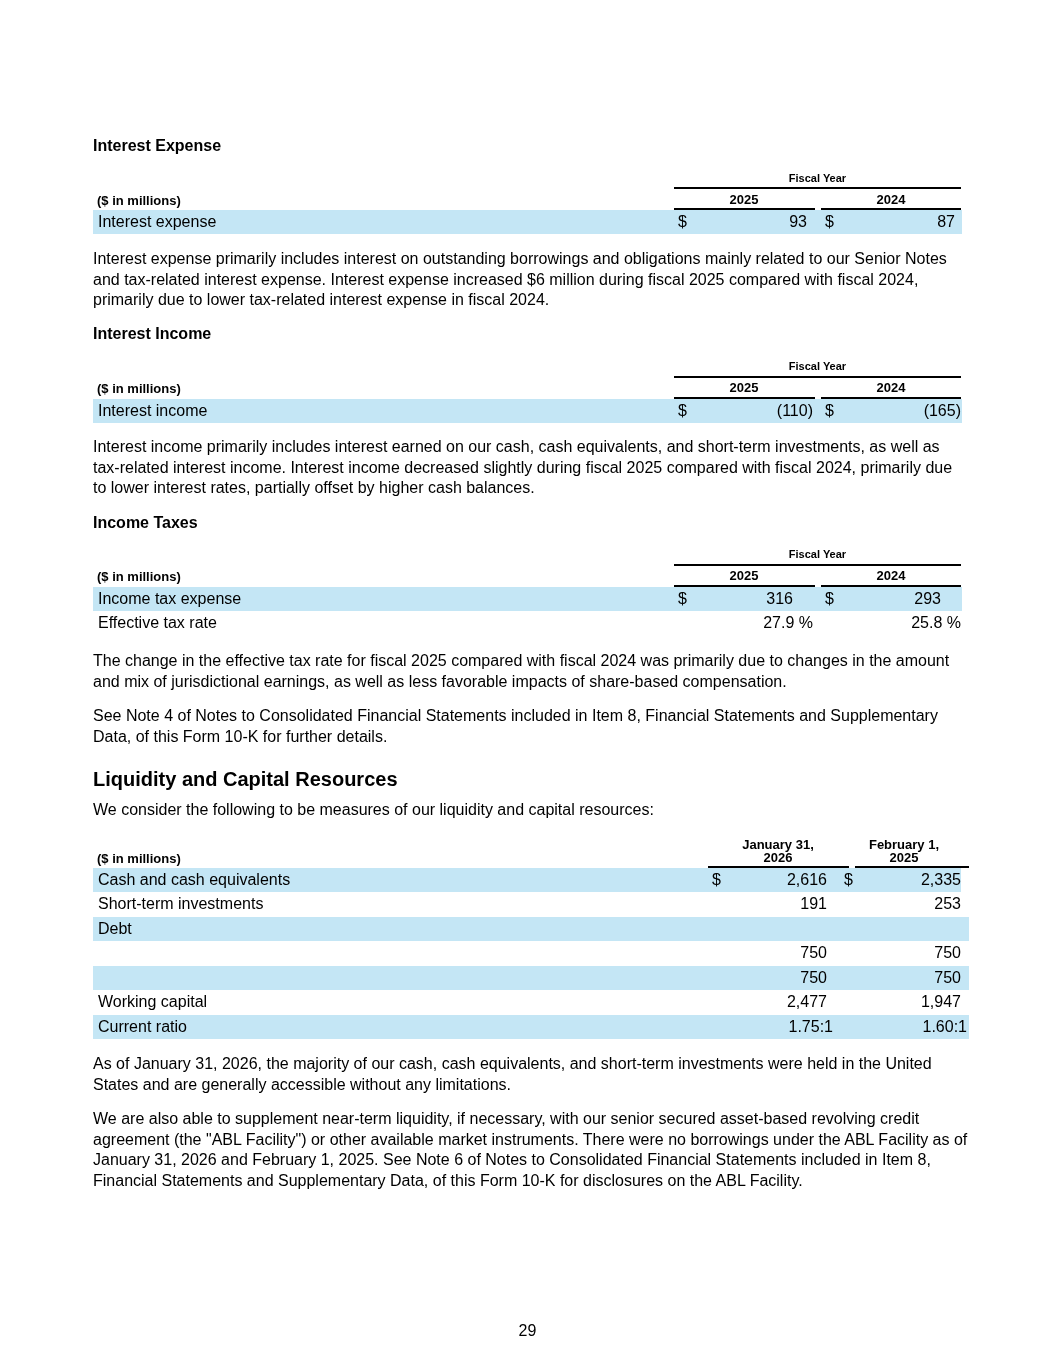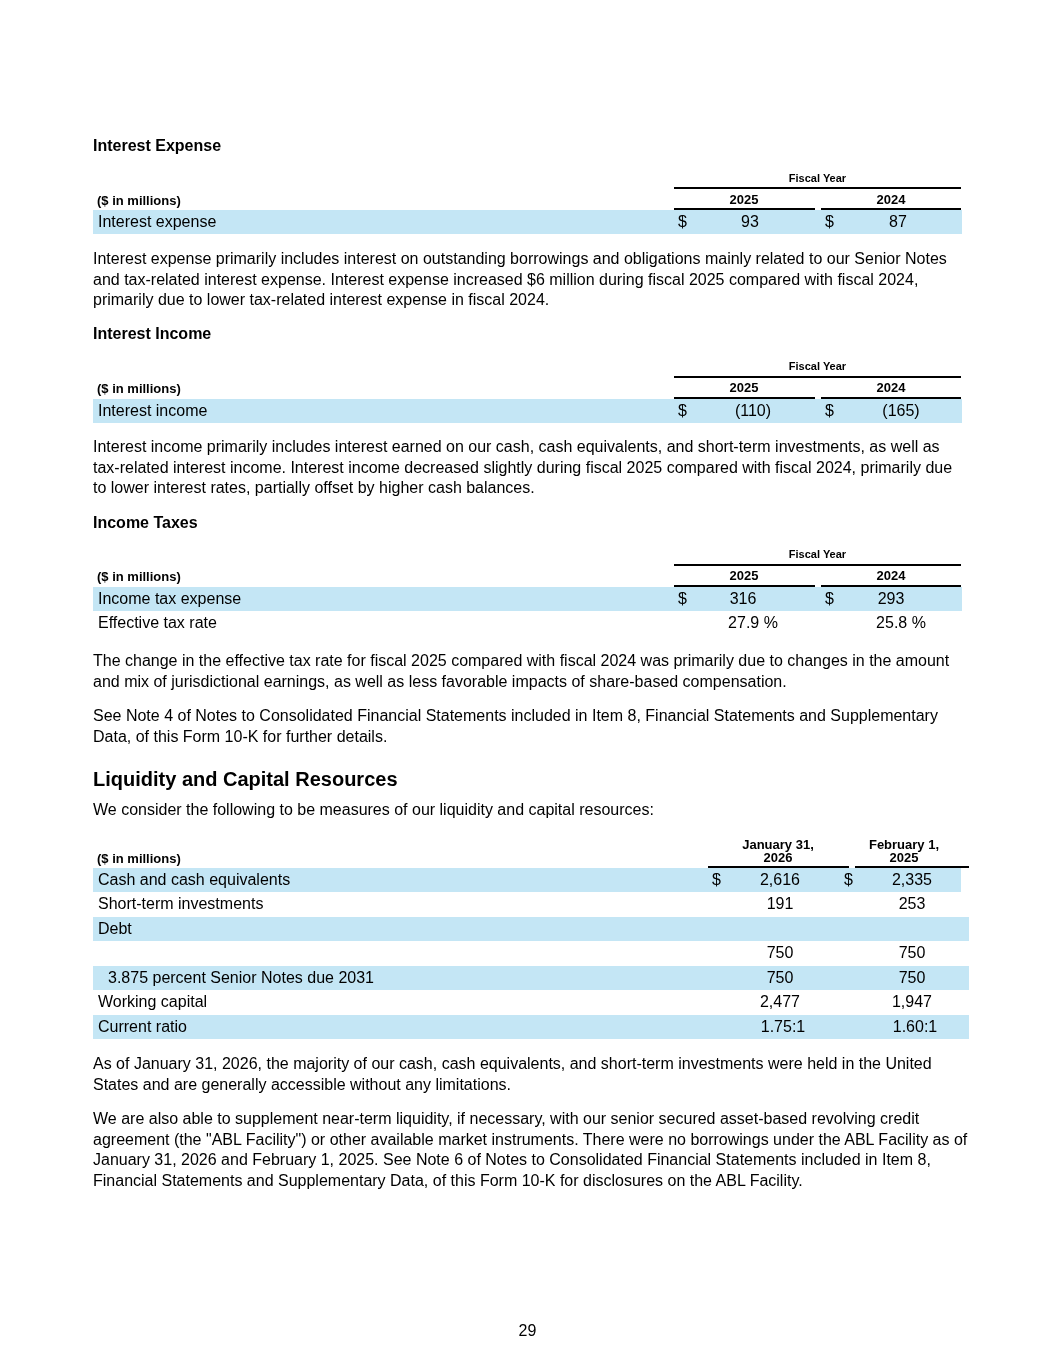--- a/index.html
+++ b/index.html
@@ -10,21 +10,21 @@
   .para { position: absolute; left: 0; width: 875px; font-size: 16px; line-height: 20.7px; }
   .fy { position: absolute; font-size: 11px; font-weight: bold; text-align: center; }
   .rule { position: absolute; height: 2px; background: #000; }
   .colhdr { position: absolute; font-size: 13px; font-weight: bold; text-align: center; line-height: 13px; }
   .unit { position: absolute; left: 4px; font-size: 13px; font-weight: bold; }
   .row { position: absolute; left: 0; height: 24px; font-size: 16px; line-height: 24px; }
   .row.shade { background: #c4e6f5; }
   .row .lbl { position: absolute; left: 5px; white-space: nowrap; }
   .row .lbl.indent { left: 15px; }
   .row .dol { position: absolute; }
-  .row .val { position: absolute; text-align: center; }
+  .row .val { position: absolute; text-align: right; }
   .pageno { position: absolute; left: 0; width: 1055px; top: 1322px; text-align: center; font-size: 16px; }
 </style>
 </head>
 <body>
 
 <div class="page">
 
   <div class="h3" style="top:137px">Interest Expense</div>
   <div class="fy" style="left:581px;width:287px;top:172px">Fiscal Year</div>
   <div class="rule" style="left:581px;width:287px;top:187px"></div>
@@ -110,21 +110,20 @@
     <span class="val" style="left:770px;width:98px">253</span>
   </div>
   <div class="row shade" style="top:917px;width:876px">
     <span class="lbl">Debt</span>
   </div>
   <div class="row" style="top:941px;width:876px">
     <span class="val" style="left:640px;width:94px">750</span>
     <span class="val" style="left:770px;width:98px">750</span>
   </div>
   <div class="row shade" style="top:966px;width:876px">
-    <span class="lbl indent">3.875 percent Senior Notes due 2031</span>
     <span class="val" style="left:640px;width:94px">750</span>
     <span class="val" style="left:770px;width:98px">750</span>
   </div>
   <div class="row" style="top:990px;width:876px">
     <span class="lbl">Working capital</span>
     <span class="val" style="left:640px;width:94px">2,477</span>
     <span class="val" style="left:770px;width:98px">1,947</span>
   </div>
   <div class="row shade" style="top:1015px;width:876px">
     <span class="lbl">Current ratio</span>

